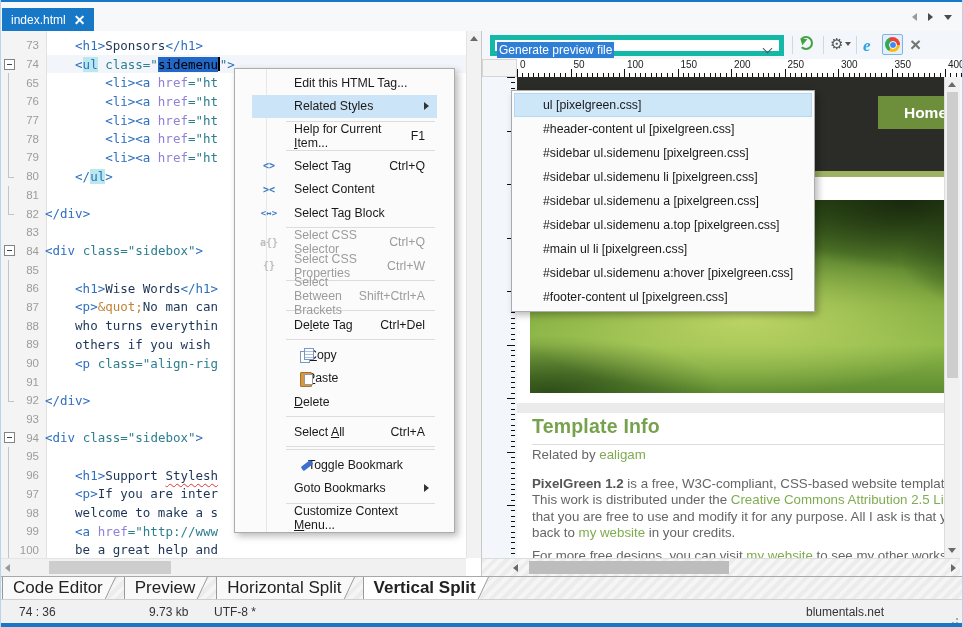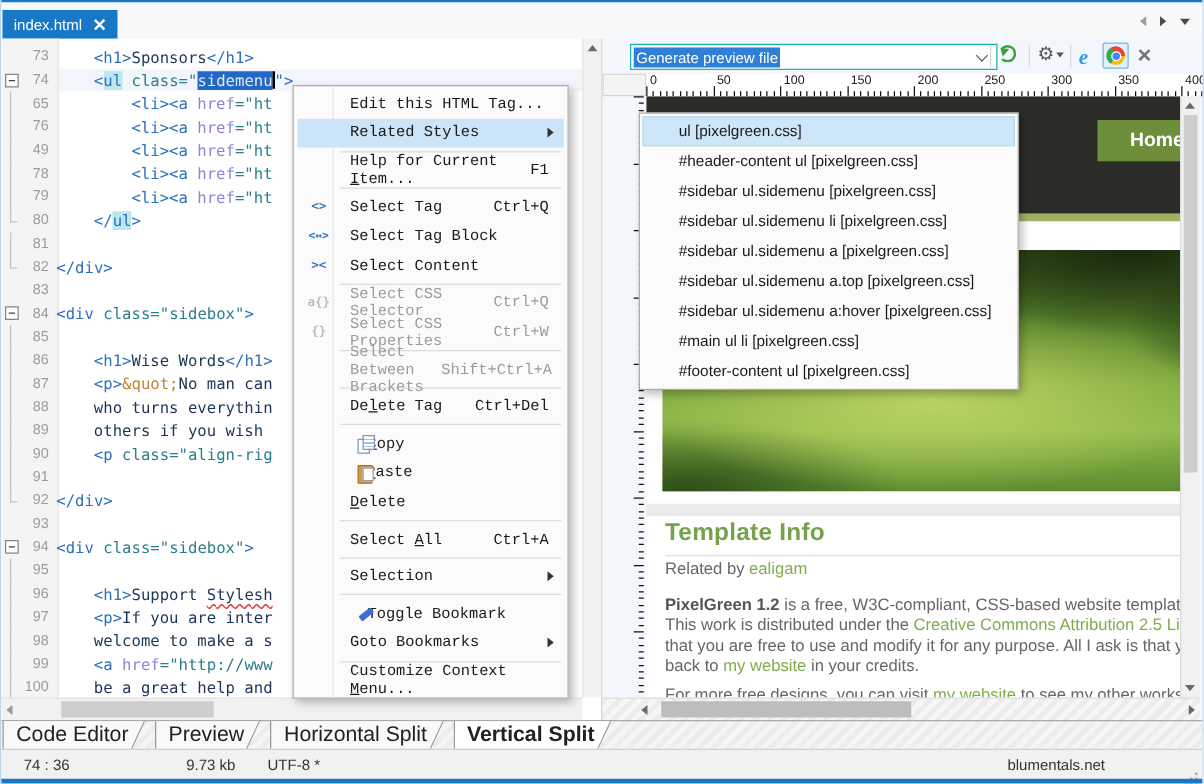--- a/index.html
+++ b/index.html
@@ -32,34 +32,34 @@
   .fold-box::before { content:""; width:9px; height:9px; border:1px solid #848484; background:#fff; display:block; }
   .fold-box::after  { content:""; position:absolute; width:5px; height:1px; background:#444; }
   .fold-tail::before { content:""; position:absolute; left:7px; top:0; bottom:0; width:1px; background:#C4C4C4; }
   .fold-end::before  { content:""; position:absolute; left:7px; top:0; height:55%; width:5px;
                        border-left:1px solid #C4C4C4; border-bottom:1px solid #C4C4C4; }
   .line-num { width:28px; flex:none; text-align:right; padding-right:6px; color:#9C9C9C; font-size:11.5px;
               font-family:"Liberation Sans", sans-serif; }
   .code-text { flex:1; }
   .sg-t { color:#2E6FBE; } .sg-p { color:#1C3557; } .sg-a { color:#8F83D8; }
   .sg-c { color:#2D7E8F; } .sg-v { color:#2D7E8F; } .sg-e { color:#C18437; }
-  .sg-s { background:#2268C8; color:#e5e5e5; }
+  .sg-s { background:#2268C8; color:#000000; }
   .sg-n { color:#2E6FBE; background:#B9E9EF; }
   .sg-w { color:#1C3557; text-decoration:underline wavy #E03535 1px; text-underline-offset:3px; }
   .caret { display:inline-block; width:1.5px; height:14px; background:#000; vertical-align:-2px; }
 
   .ed-vscroll { position:absolute; right:0; top:0; width:15px; bottom:18px; background:#F2F2F2; border-left:1px solid #E4E4E4; }
   .ed-vscroll .tri-up { position:absolute; top:5px; left:3px; }
   .ed-hscroll { position:absolute; left:0; bottom:0; right:15px; height:18px; background:#F1F1F1; border-top:1px solid #E4E4E4; }
   .ed-hscroll .tri-left { position:absolute; left:4px; top:5px; }
   .ed-hthumb { position:absolute; left:48px; top:2px; width:122px; height:13px; background:#CDCDCD; }
 
   
   .cmenu { position:absolute; left:233px; top:68px; width:221px; background:#FBFBFB; border:1px solid #ACACAC;
-           box-shadow:3px 3px 7px rgba(0,0,0,.28); padding:2px 3px; z-index:50; font-size:12.3px; color:#1A1A1A;font-family:Liberation Mono, monospace; }
+           box-shadow:3px 3px 7px rgba(0,0,0,.28); padding:2px 17px; z-index:50; font-size:12.3px; color:#1A1A1A; }
   .cmenu::before { content:""; position:absolute; left:31px; top:0; bottom:0; width:1px; background:#E7E7E7; }
   .mi { height:23.6px; display:flex; align-items:center; position:relative; padding-left:42px; padding-right:12px; }
   .mi.hl { background:#CCE4F7; }
   .mi.dis { color:#9C9C9C; }
   .micon { position:absolute; left:6px; width:22px; display:flex; justify-content:center; align-items:center; }
   .mkey { margin-left:auto; padding-left:14px; }
   .marrow { position:absolute; right:8px; width:0; height:0; border-left:5px solid #333;
             border-top:4px solid transparent; border-bottom:4px solid transparent; }
   .msep { height:1px; background:#DCDCDC; margin:2.5px 2px 2.5px 34px; }
   .mi u { text-decoration:underline; }
@@ -81,21 +81,21 @@
 
   
   .smenu { position:absolute; left:510px; top:90px; width:304px; background:#FBFBFB; border:1px solid #ACACAC;
            box-shadow:3px 3px 7px rgba(0,0,0,.28); padding:2px; z-index:60; font-size:12.3px; color:#1A1A1A; }
   .smi { height:24px; display:flex; align-items:center; padding-left:29px; }
   .smi.hl { background:#CDE7F9; border:1px solid #B5D9F3; padding-left:28px; }
 
   
   .preview { position:absolute; left:481px; top:31px; right:0; bottom:51px; background:#F3F6FA; }
   .pv-toolbar { position:absolute; left:0; top:0; right:0; height:28px; }
-  .combo { position:absolute; left:22px; top:4px; width:294px; height:21px; background:#fff; border:1px solid #14b8a6; }
+  .combo { position:absolute; left:8px; top:4px; width:294px; height:21px; background:#fff; border:5px solid #14b8a6; }
   .combo-val { position:absolute; left:2px; top:2px; background:#2F7FD6; color:#fff; font-size:12px; padding:1px 2px; }
   .combo-chev { position:absolute; right:8px; top:5px; width:7px; height:7px; border-right:1.5px solid #555; border-bottom:1.5px solid #555; transform:rotate(45deg); }
   .tb-sep { position:absolute; top:5px; width:1px; height:18px; background:#D4D8DC; }
   .tbicon { position:absolute; top:5px; display:flex; align-items:center; justify-content:center; }
   .ic-refresh { width:14px; height:14px; border:2px solid #3FA13F; border-radius:50%; border-left-color:transparent; position:relative; display:block; }
   .ic-refresh::after { content:""; position:absolute; left:-5px; top:-3px; border:4px solid transparent; border-right:6px solid #3FA13F; transform:rotate(40deg); }
   .ic-gear { font-size:15px; color:#555; line-height:1; }
   .gear-caret { margin-left:2px; border-left:3.5px solid transparent; border-right:3.5px solid transparent; border-top:4px solid #555; width:0; height:0; display:inline-block; }
   .ic-ie { font-family:"Liberation Serif", serif; font-style:italic; font-weight:bold; font-size:17px; color:#2AA4E4; line-height:1; }
   .browser-sel { border:1px solid #7FB2E5; background:#E3F0FB; border-radius:2px; padding:2px; }
@@ -178,21 +178,21 @@
     </div>
   </div>
 
   <div class="editor">
     <div class="gutter-bg"></div>
     <div class="code-area">
         <div class="code-row"><span class="fold-cell"></span><span class="line-num">73</span><span class="code-text" style="padding-left: 30.08px;"><span class="sg-t">&lt;h1&gt;</span><span class="sg-p">Sponsors</span><span class="sg-t">&lt;/h1&gt;</span></span></div>
         <div class="code-row row-active"><span class="fold-cell fold-box"></span><span class="line-num">74</span><span class="code-text" style="padding-left: 30.08px;"><span class="sg-t">&lt;</span><span class="sg-n">ul</span><span class="sg-p"> </span><span class="sg-c">class</span><span class="sg-v">="</span><span class="sg-s">sidemenu</span><span class="caret"></span><span class="sg-v">"</span><span class="sg-t">&gt;</span></span></div>
         <div class="code-row"><span class="fold-cell fold-tail"></span><span class="line-num">65</span><span class="code-text" style="padding-left: 60.16px;"><span class="sg-t">&lt;li&gt;&lt;a</span><span class="sg-p"> </span><span class="sg-a">href</span><span class="sg-v">="ht</span></span></div>
         <div class="code-row"><span class="fold-cell fold-tail"></span><span class="line-num">76</span><span class="code-text" style="padding-left: 60.16px;"><span class="sg-t">&lt;li&gt;&lt;a</span><span class="sg-p"> </span><span class="sg-a">href</span><span class="sg-v">="ht</span></span></div>
-        <div class="code-row"><span class="fold-cell fold-tail"></span><span class="line-num">49</span><span class="code-text" style="padding-left: 60.16px;"><span class="sg-t">&lt;li&gt;&lt;a</span><span class="sg-p"> </span><span class="sg-a">href</span><span class="sg-v">="ht</span></span></div>
+        <div class="code-row"><span class="fold-cell fold-tail"></span><span class="line-num">77</span><span class="code-text" style="padding-left: 60.16px;"><span class="sg-t">&lt;li&gt;&lt;a</span><span class="sg-p"> </span><span class="sg-a">href</span><span class="sg-v">="ht</span></span></div>
         <div class="code-row"><span class="fold-cell fold-tail"></span><span class="line-num">78</span><span class="code-text" style="padding-left: 60.16px;"><span class="sg-t">&lt;li&gt;&lt;a</span><span class="sg-p"> </span><span class="sg-a">href</span><span class="sg-v">="ht</span></span></div>
         <div class="code-row"><span class="fold-cell fold-tail"></span><span class="line-num">79</span><span class="code-text" style="padding-left: 60.16px;"><span class="sg-t">&lt;li&gt;&lt;a</span><span class="sg-p"> </span><span class="sg-a">href</span><span class="sg-v">="ht</span></span></div>
         <div class="code-row"><span class="fold-cell fold-end"></span><span class="line-num">80</span><span class="code-text" style="padding-left: 30.08px;"><span class="sg-t">&lt;/</span><span class="sg-n">ul</span><span class="sg-t">&gt;</span></span></div>
         <div class="code-row"><span class="fold-cell fold-tail"></span><span class="line-num">81</span><span class="code-text" style="padding-left: 0px;"></span></div>
         <div class="code-row"><span class="fold-cell fold-end"></span><span class="line-num">82</span><span class="code-text" style="padding-left: 0px;"><span class="sg-t">&lt;/div&gt;</span></span></div>
         <div class="code-row"><span class="fold-cell"></span><span class="line-num">83</span><span class="code-text" style="padding-left: 0px;"></span></div>
         <div class="code-row"><span class="fold-cell fold-box"></span><span class="line-num">84</span><span class="code-text" style="padding-left: 0px;"><span class="sg-t">&lt;div</span><span class="sg-p"> </span><span class="sg-c">class</span><span class="sg-v">="sidebox"</span><span class="sg-t">&gt;</span></span></div>
         <div class="code-row"><span class="fold-cell fold-tail"></span><span class="line-num">85</span><span class="code-text" style="padding-left: 0px;"></span></div>
         <div class="code-row"><span class="fold-cell fold-tail"></span><span class="line-num">86</span><span class="code-text" style="padding-left: 30.08px;"><span class="sg-t">&lt;h1&gt;</span><span class="sg-p">Wise Words</span><span class="sg-t">&lt;/h1&gt;</span></span></div>
         <div class="code-row"><span class="fold-cell fold-tail"></span><span class="line-num">87</span><span class="code-text" style="padding-left: 30.08px;"><span class="sg-t">&lt;p&gt;</span><span class="sg-e">&amp;quot;</span><span class="sg-p">No man can</span></span></div>
@@ -480,26 +480,26 @@
         <span class="mlabel">Help for Current <u>I</u>tem...</span>
         <span class="mkey">F1</span>
       </div>
       <div class="msep"></div>
       <div class="mi">
         <span class="micon ic-select-tag-icon"></span>
         <span class="mlabel">Select Tag</span>
         <span class="mkey">Ctrl+Q</span>
       </div>
       <div class="mi">
+        <span class="micon ic-select-content-icon"></span>
+        <span class="mlabel">Select Content</span>
+      </div>
+      <div class="mi">
         <span class="micon ic-select-tag-block-icon"></span>
         <span class="mlabel">Select Tag Block</span>
-      </div>
-      <div class="mi">
-        <span class="micon ic-select-content-icon"></span>
-        <span class="mlabel">Select Content</span>
       </div>
       <div class="msep"></div>
       <div class="mi dis">
         <span class="micon ic-css-selector-icon"></span>
         <span class="mlabel">Select CSS Selector</span>
         <span class="mkey">Ctrl+Q</span>
       </div>
       <div class="mi dis">
         <span class="micon ic-css-properties-icon"></span>
         <span class="mlabel">Select CSS Properties</span>
@@ -526,24 +526,20 @@
       </div>
       <div class="mi">
         <span class="mlabel"><u>D</u>elete</span>
       </div>
       <div class="msep"></div>
       <div class="mi">
         <span class="mlabel">Select <u>A</u>ll</span>
         <span class="mkey">Ctrl+A</span>
       </div>
       <div class="msep"></div>
-      <div class="mi">
-        <span class="mlabel">Selection</span>
-        <span class="marrow"></span>
-      </div>
       <div class="msep"></div>
       <div class="mi">
         <span class="micon ic-bookmark-icon"></span>
         <span class="mlabel">Toggle Bookmark</span>
       </div>
       <div class="mi">
         <span class="mlabel">Goto Bookmarks</span>
         <span class="marrow"></span>
       </div>
       <div class="msep"></div>
@@ -564,24 +560,24 @@
       <div class="smi">
         <span>#sidebar ul.sidemenu li [pixelgreen.css]</span>
       </div>
       <div class="smi">
         <span>#sidebar ul.sidemenu a [pixelgreen.css]</span>
       </div>
       <div class="smi">
         <span>#sidebar ul.sidemenu a.top [pixelgreen.css]</span>
       </div>
       <div class="smi">
+        <span>#main ul li [pixelgreen.css]</span>
+      </div>
+      <div class="smi">
         <span>#sidebar ul.sidemenu a:hover [pixelgreen.css]</span>
-      </div>
-      <div class="smi">
-        <span>#main ul li [pixelgreen.css]</span>
       </div>
       <div class="smi">
         <span>#footer-content ul [pixelgreen.css]</span>
       </div>
     </div>
 
   <div class="viewtabs">
       <div class="vtab">
         <span>Code Editor</span>
       </div>

